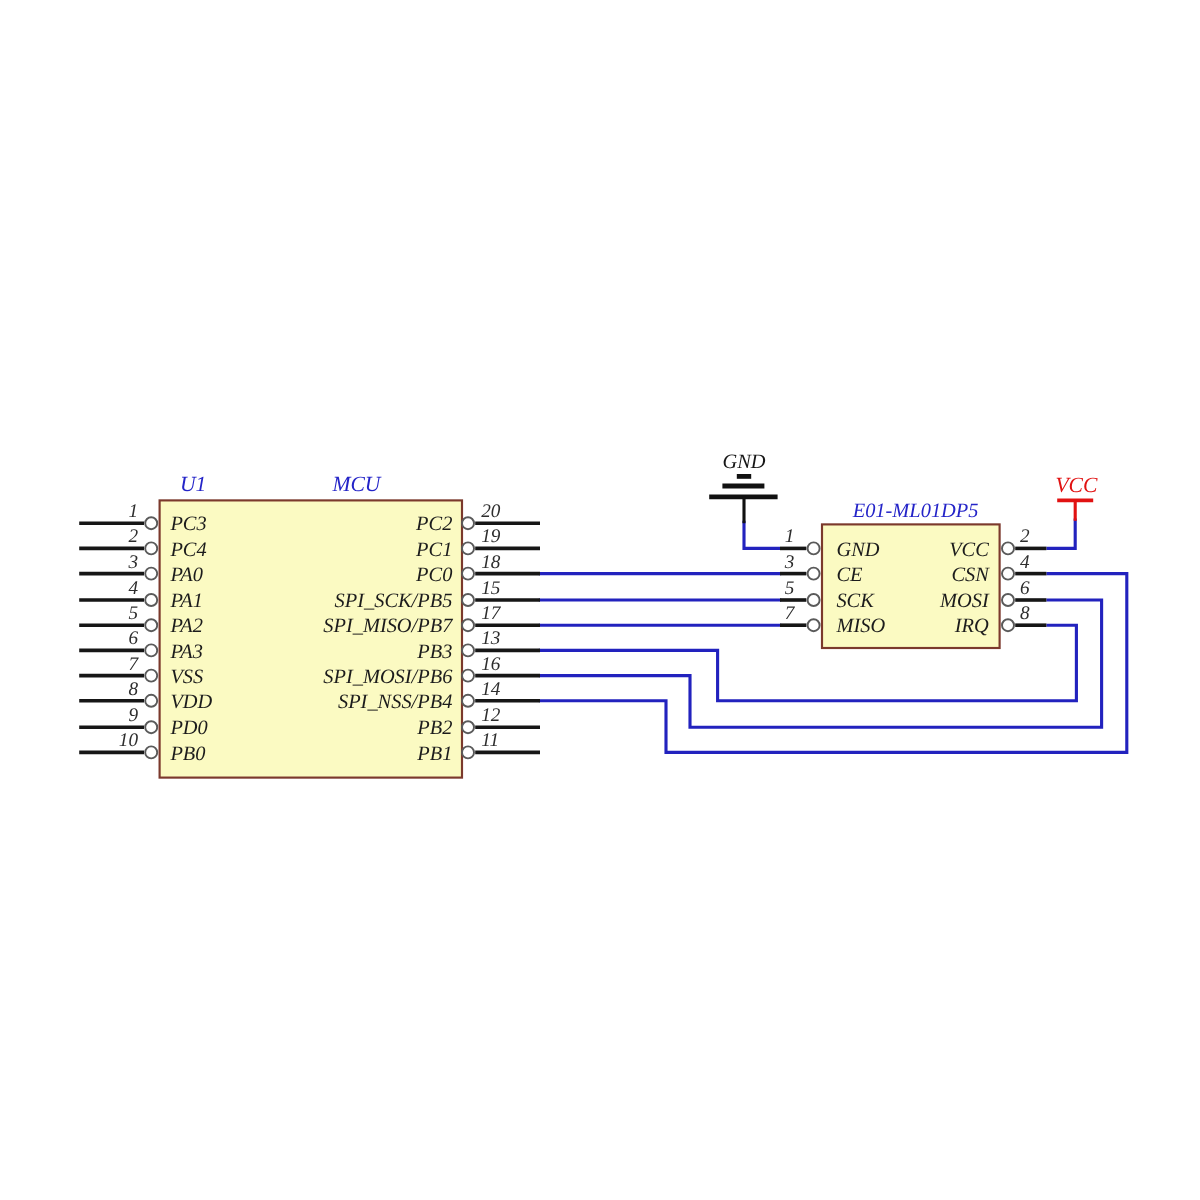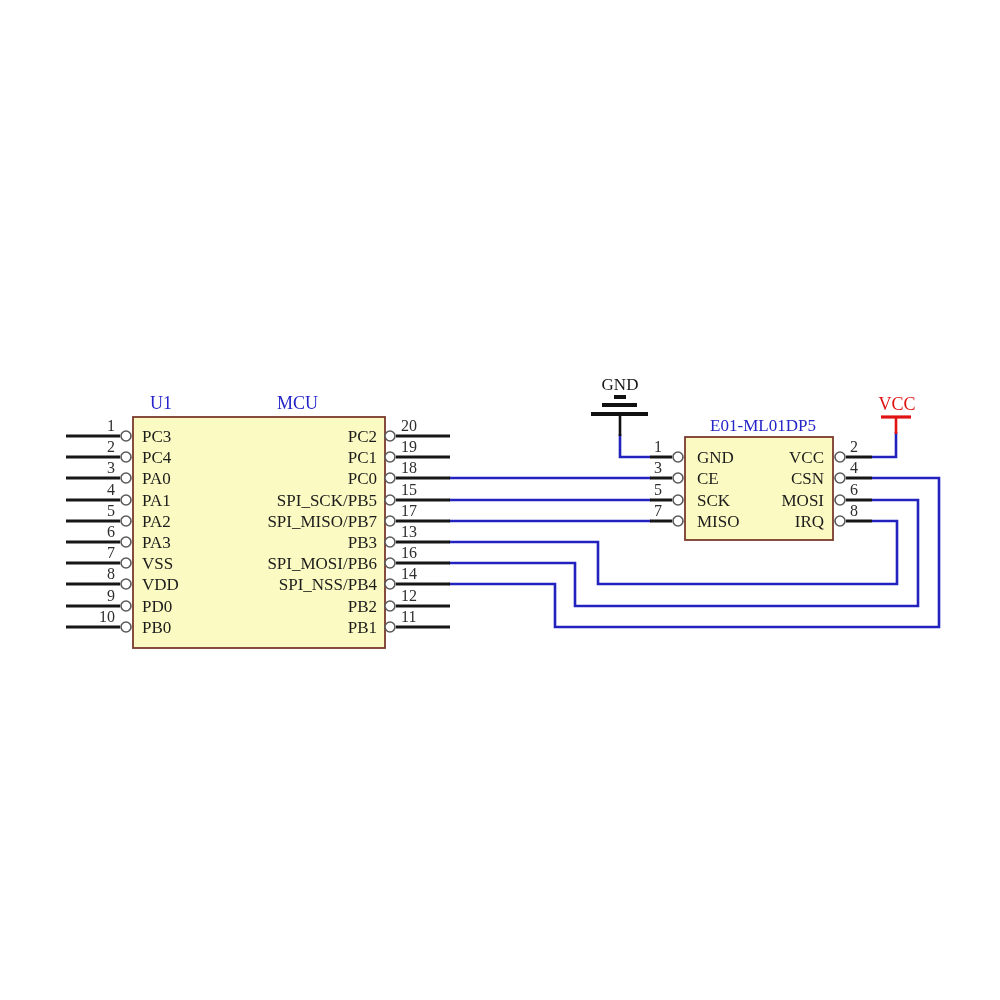--- a/index.html
+++ b/index.html
@@ -1,16 +1,16 @@
 <!DOCTYPE html>
 <html><head>
 <meta charset="utf-8">
 <style>
   html,body{margin:0;padding:0;background:#fff;}
-  .stage{position:relative;width:1000px;height:1000px;background:#ffffff;overflow:hidden;}
+  .stage{position:relative;width:1000px;height:1000px;background:#ffffff;overflow:hidden;font-style:italic;}
   svg{position:absolute;left:0;top:0;}
   svg text{font-family:"Liberation Serif","DejaVu Serif",serif;}
   .box{fill:#fbfac2;stroke:#7b392c;stroke-width:1.8;}
   .stub{stroke:#161616;stroke-width:3;fill:none;}
   .circ{fill:#ffffff;stroke:#5a5a5a;stroke-width:1.6;}
   .wire{stroke:#2222be;stroke-width:2.6;fill:none;stroke-linejoin:miter;}
   .gndbar{stroke:#111111;stroke-width:4;}
   .vccbar{stroke:#e11212;stroke-width:3.2;}
   .vccstem{stroke:#e11212;stroke-width:2.6;}
   .gndstem{stroke:#111111;stroke-width:2.6;}

